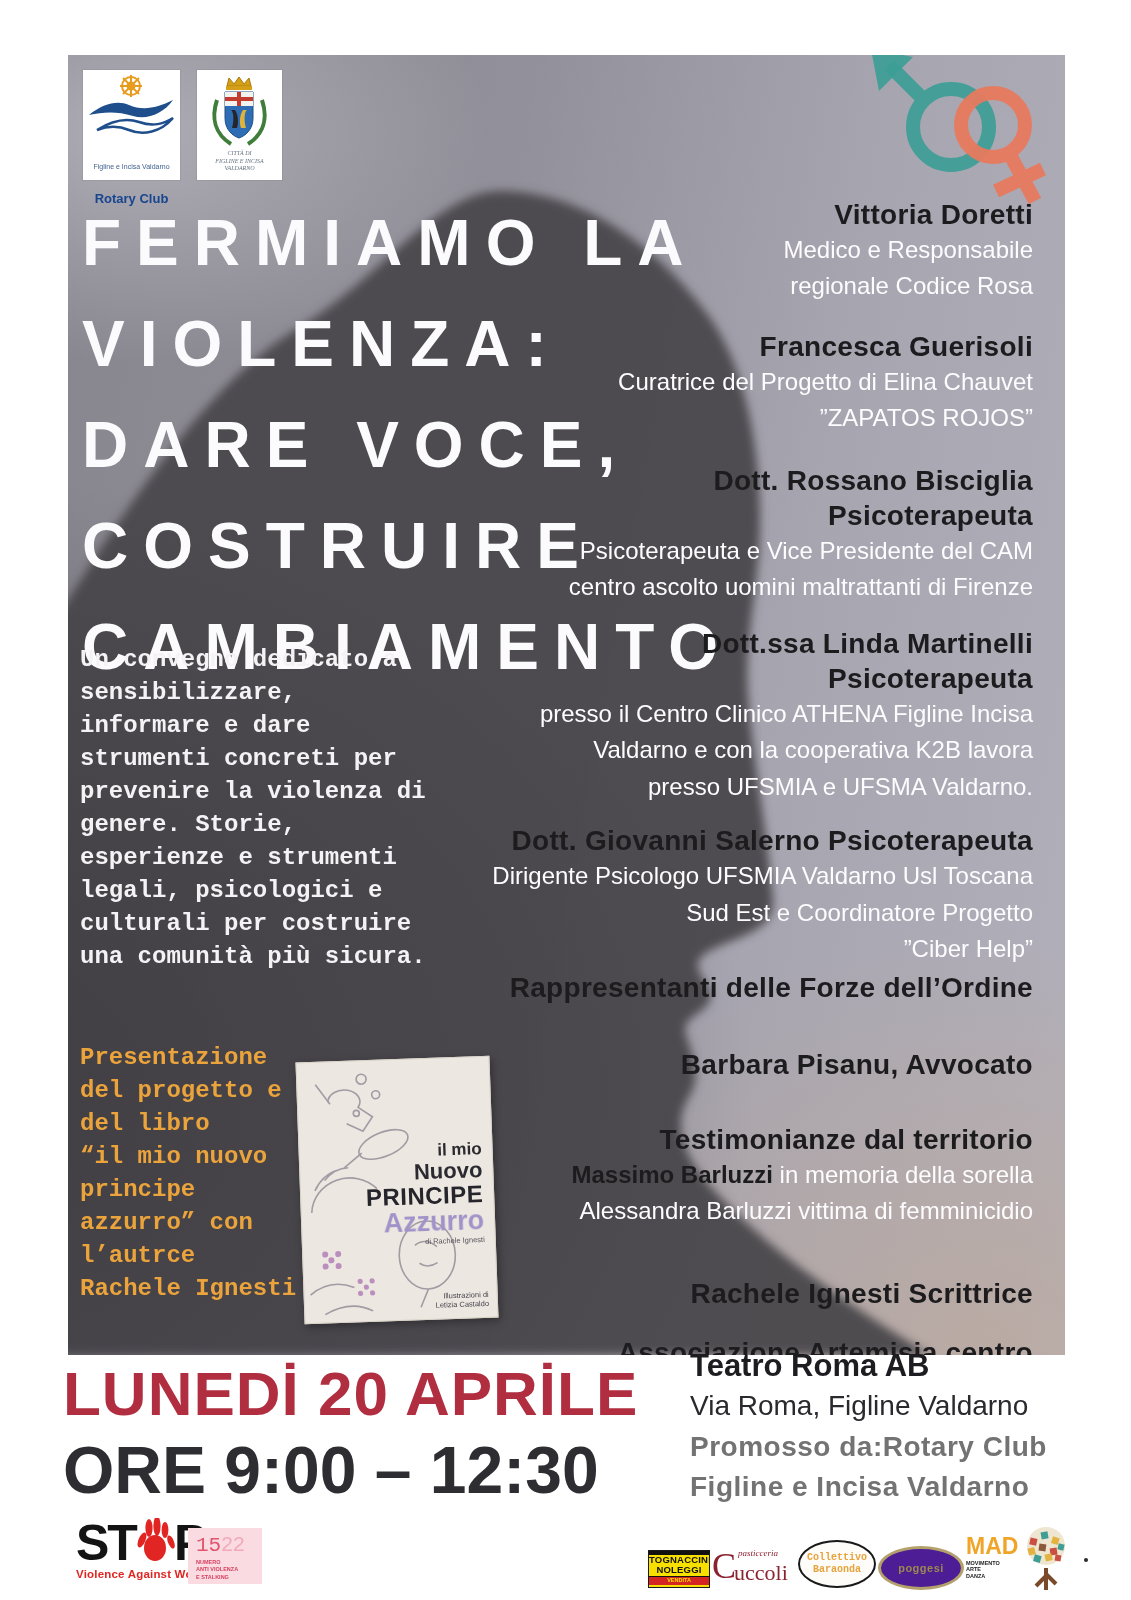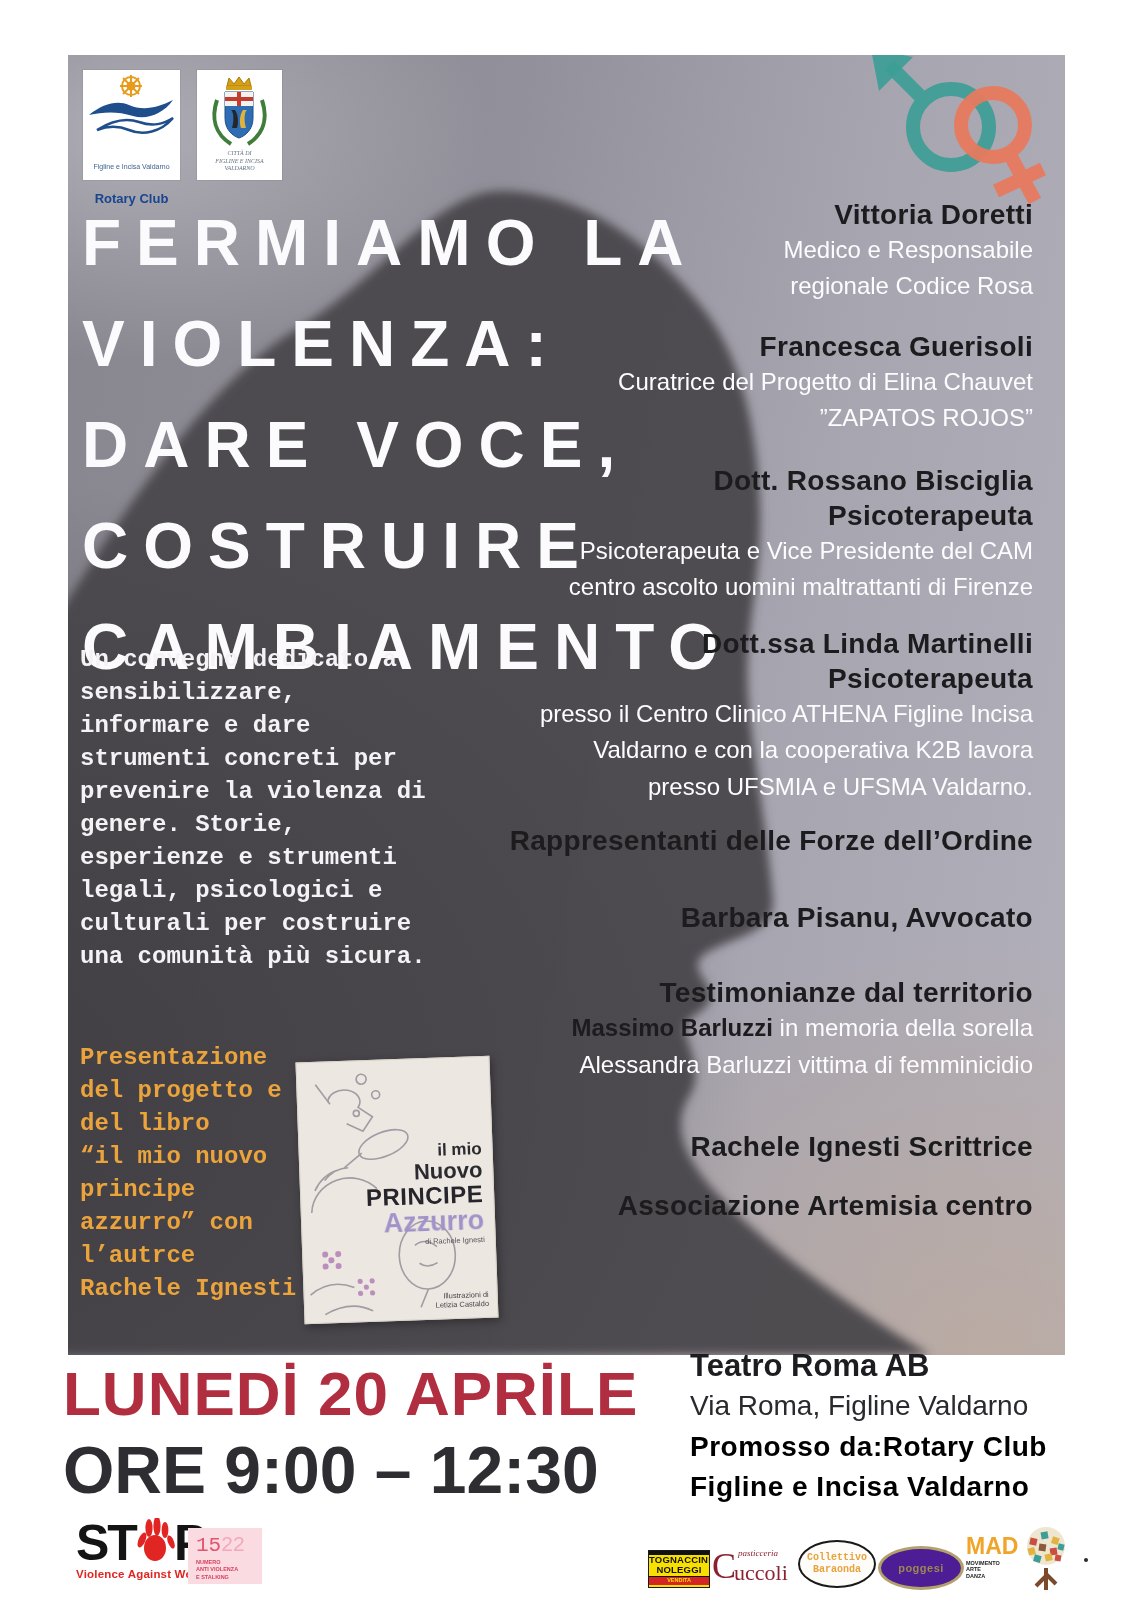--- a/index.html
+++ b/index.html
@@ -53,21 +53,21 @@
   .bk-t3{color:#26252b;font-weight:700;font-size:24px;line-height:1.05;letter-spacing:0.5px;}
   .bk-t4{color:#a193c9;font-weight:700;font-size:27px;line-height:1.05;filter:blur(0.7px);}
   .bk-by{color:#56535c;font-size:7.5px;}
   .bk-credit{color:#49464f;font-size:7.5px;line-height:1.3;text-align:right;}
 
   
   .date-line{color:#b12e40;font-weight:700;font-size:62px;letter-spacing:1px;}
   .time-line{color:#2e2d32;font-weight:700;font-size:66px;letter-spacing:0px;}
   .venue{color:#1d1c20;font-weight:700;font-size:31px;line-height:1.3;}
   .addr{color:#2a292e;font-weight:400;font-size:28px;line-height:1.45;}
-  .promo-line{color:#000000;font-weight:700;font-size:28px;line-height:1.45;letter-spacing:0.5px;}
+  .promo-line{color:#737373;font-weight:700;font-size:28px;line-height:1.45;letter-spacing:0.5px;}
 
   
   .stop-row{display:flex;align-items:center;}
   .stop-letters{color:#141414;font-weight:700;font-size:50px;letter-spacing:-2px;line-height:0.9;}
   .stop-tag{color:#e02522;font-weight:700;font-size:11.5px;letter-spacing:0.2px;}
 
   
   .box1522{background:#fadbe2;padding:5px 8px;}
   .n1522{font-size:21px;line-height:1;font-weight:400;}
   .n15{color:#e2556e;font-family:Liberation Mono, monospace;} .n22{color:#f2a9b8;}
@@ -264,20 +264,26 @@
       </div>
 
       <div class="spk" style="margin-bottom:18px;">
         <div class="name">Dott.ssa Linda Martinelli</div>
         <div class="name">Psicoterapeuta</div>
         <div class="desc">presso il Centro Clinico ATHENA Figline Incisa</div>
         <div class="desc">Valdarno e con la cooperativa K2B lavora</div>
         <div class="desc">presso UFSMIA e UFSMA Valdarno.</div>
       </div>
 
+      <div class="spk" style="margin-bottom:2px;">
+        <div class="name">Dott. Giovanni Salerno Psicoterapeuta</div>
+        <div class="desc">Dirigente Psicologo UFSMIA Valdarno Usl Toscana</div>
+        <div class="desc">Sud Est e Coordinatore Progetto</div>
+        <div class="desc">”Ciber Help”</div>
+      </div>
 
       <div class="spk" style="margin-bottom:42px;">
         <div class="name">Rappresentanti delle Forze dell’Ordine</div>
       </div>
 
       <div class="spk" style="margin-bottom:40px;">
         <div class="name">Barbara Pisanu, Avvocato</div>
       </div>
 
       <div class="spk" style="margin-bottom:46px;">

